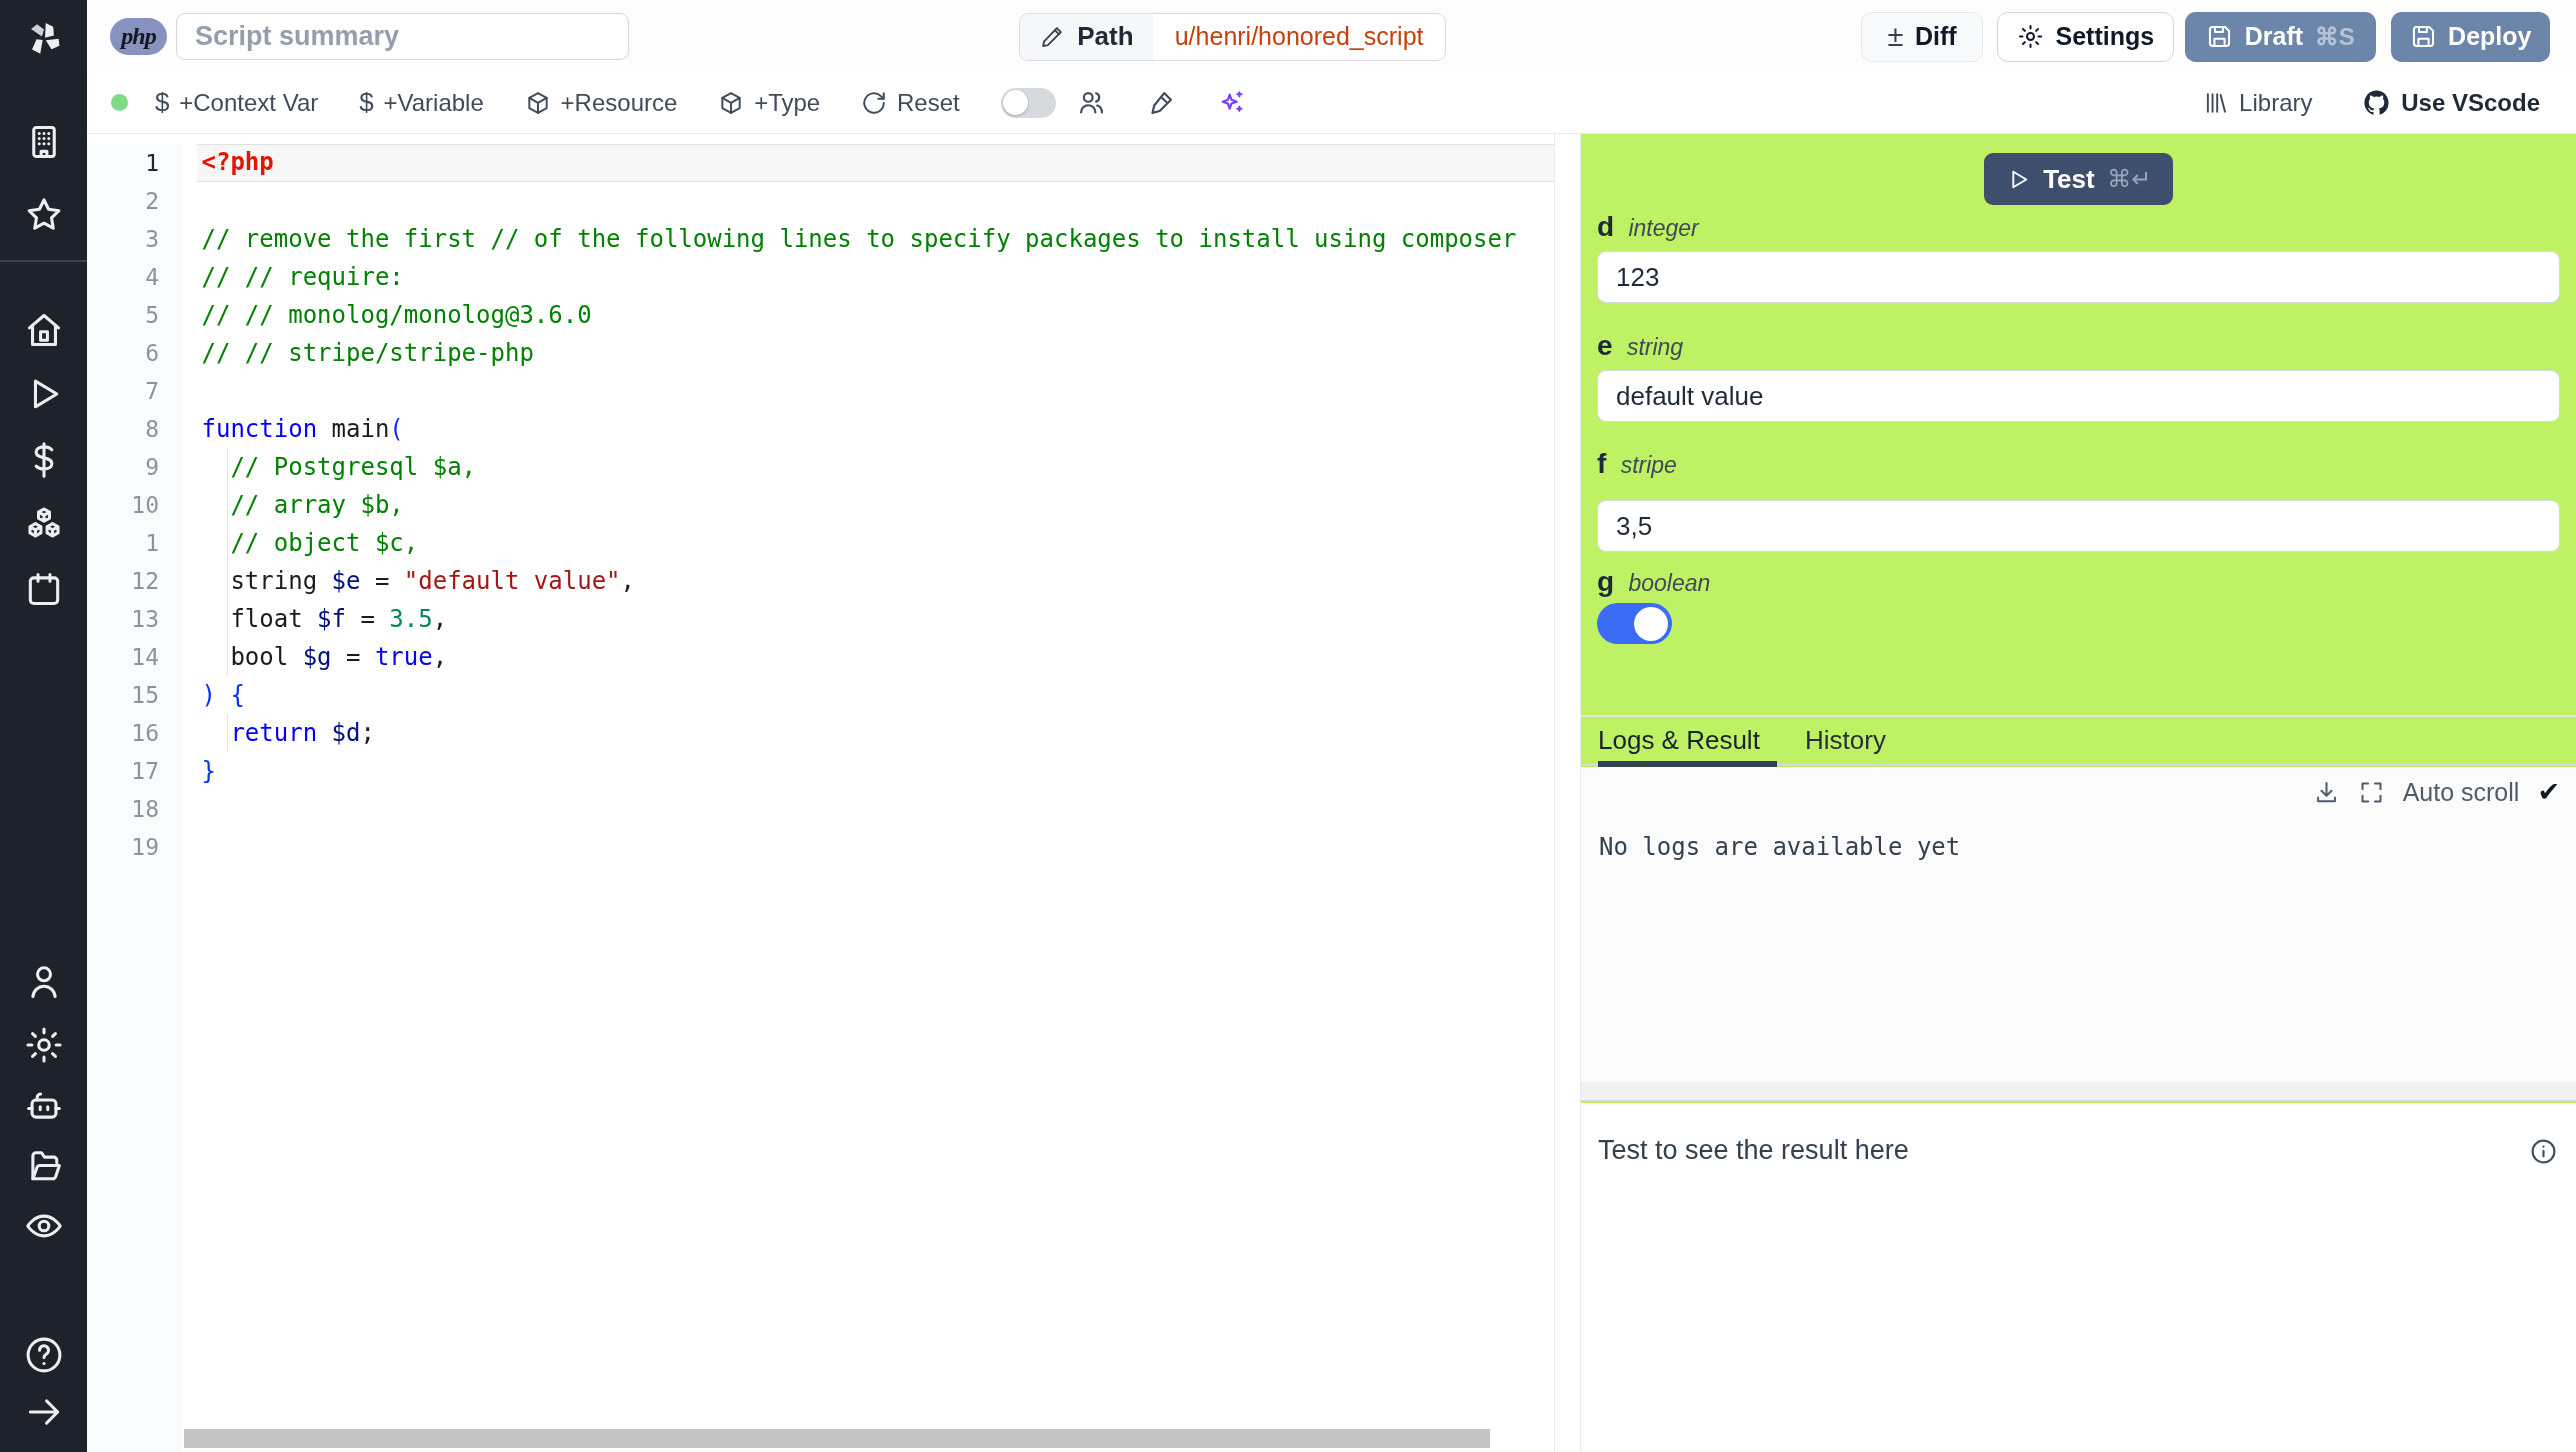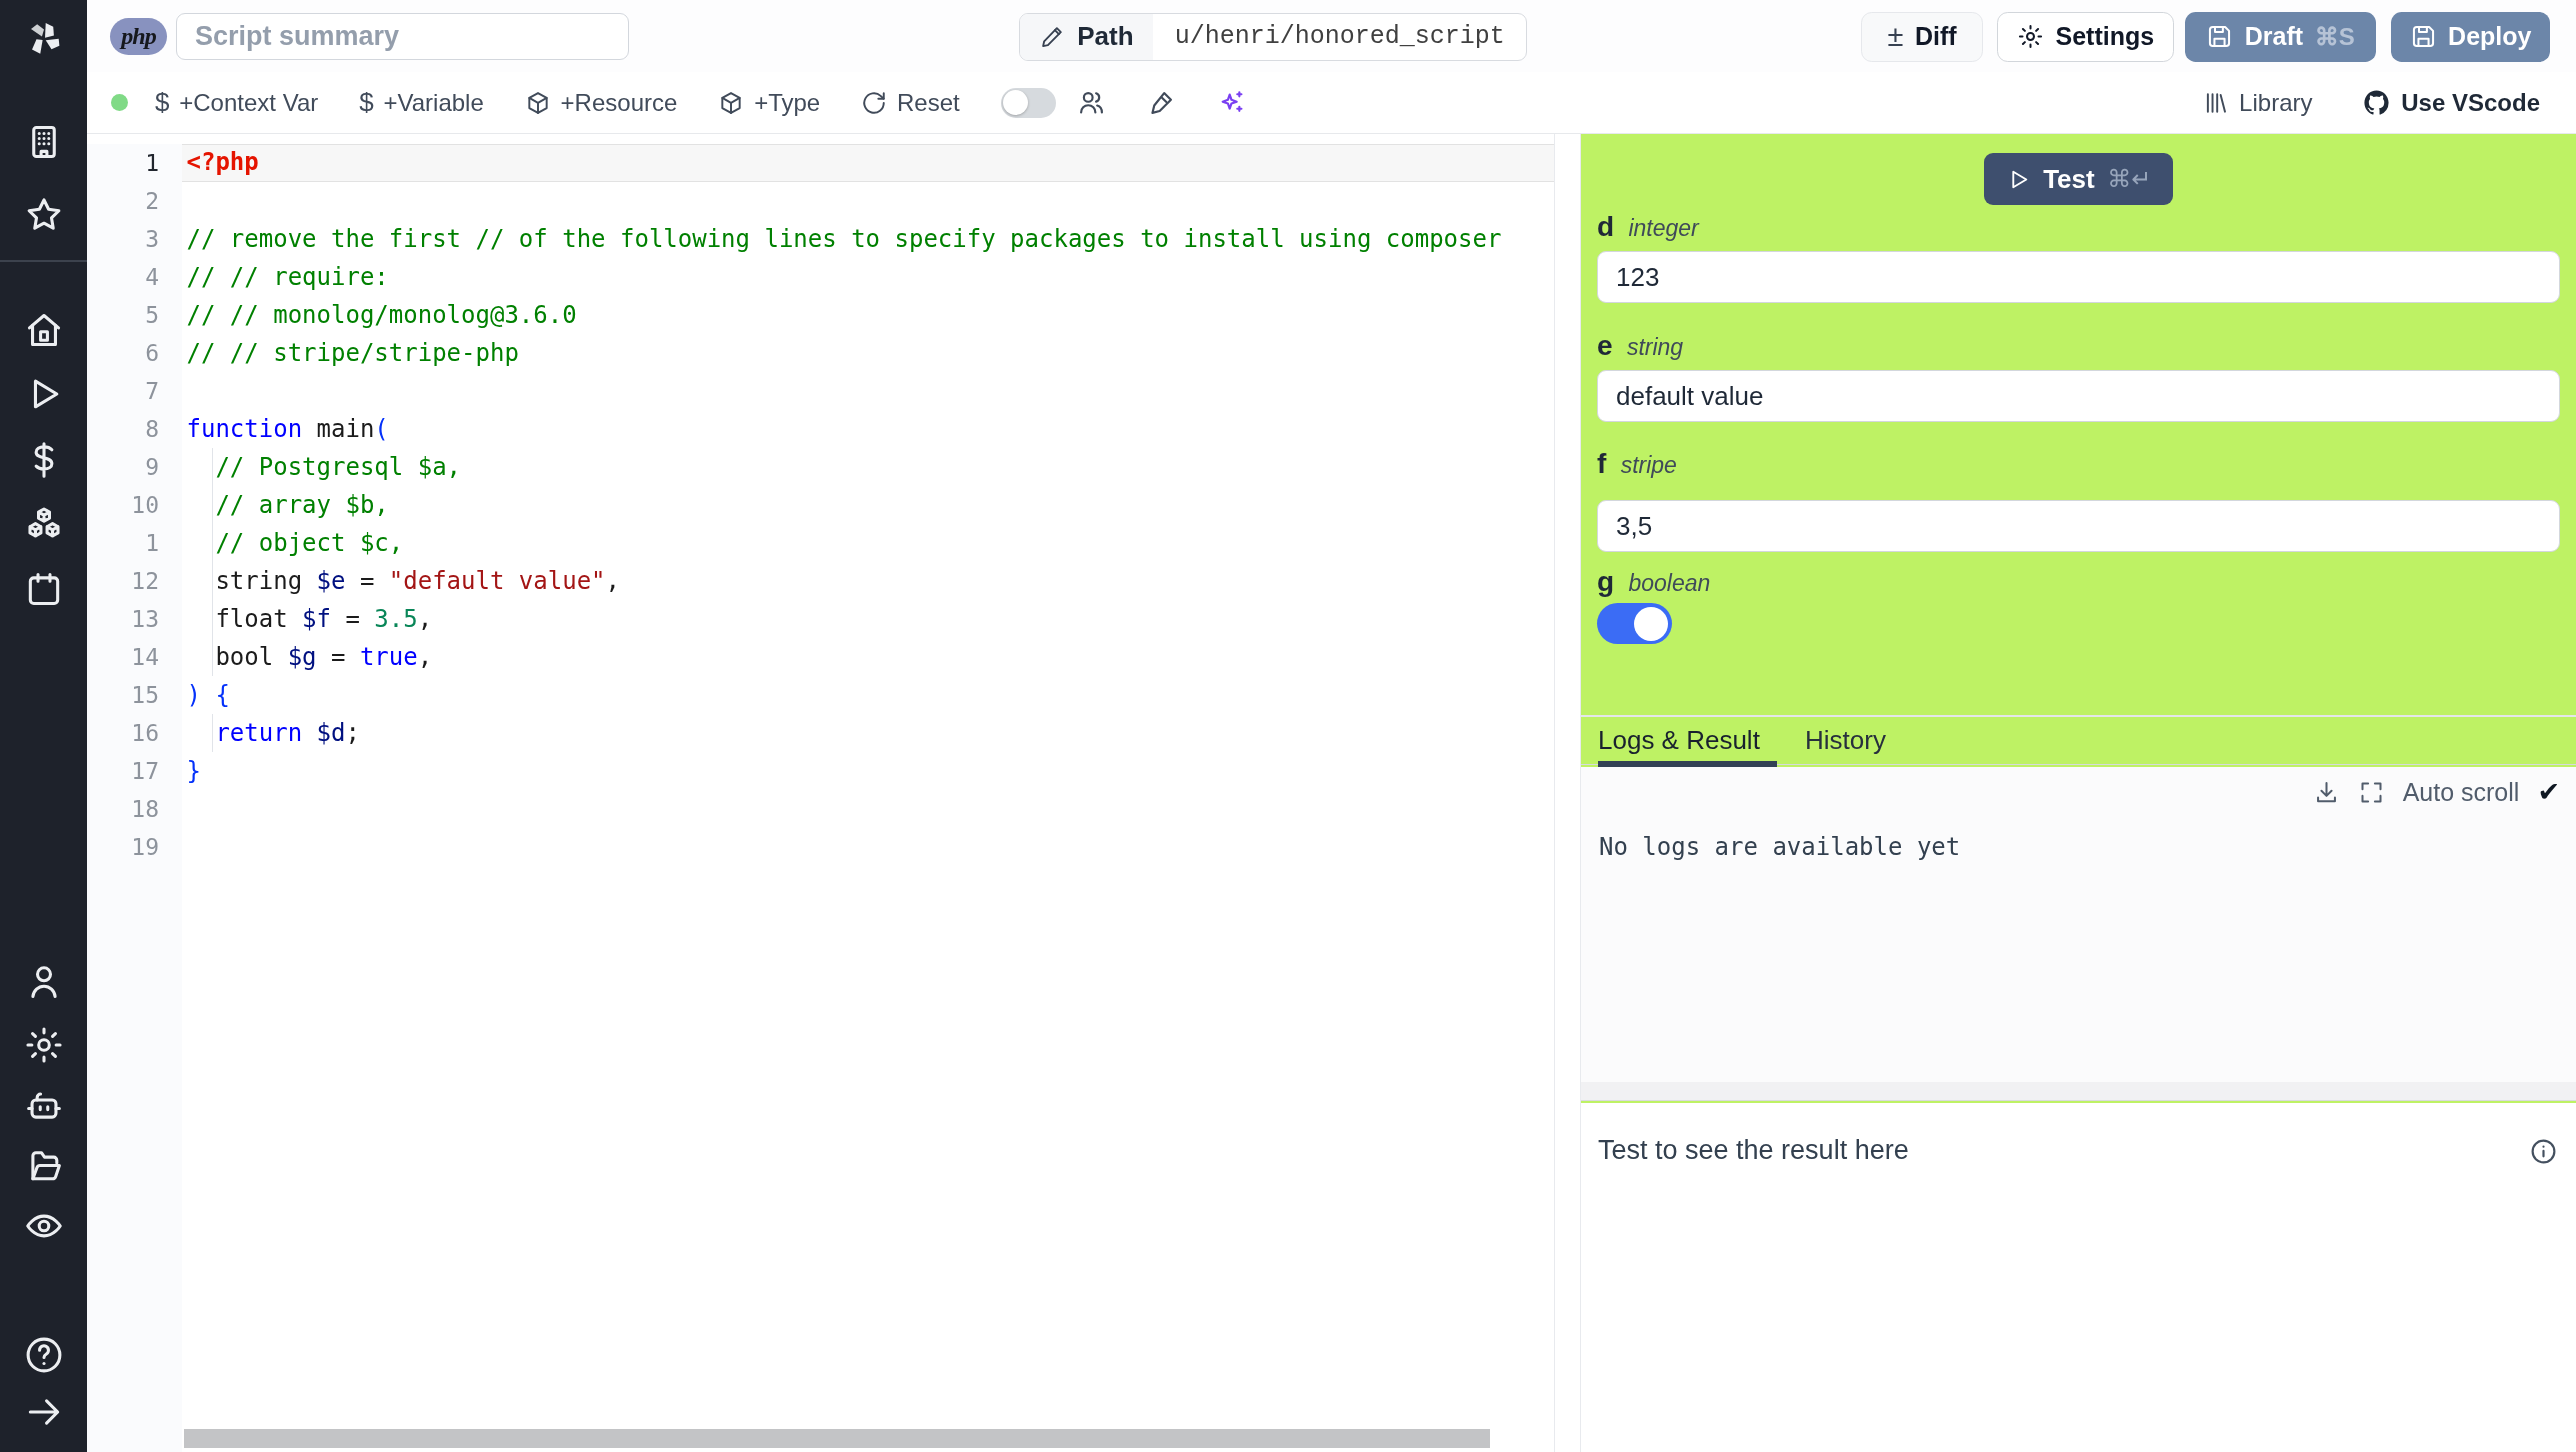--- a/index.html
+++ b/index.html
@@ -22,22 +22,22 @@
     font-family:"Liberation Serif", serif; }
   .summary-input { position:absolute; left:89px; top:12.5px; width:453px; height:47px; border:1.8px solid #d3d7dd;
     border-radius:9px; font-size:27px; font-weight:600; color:#1f2937; padding:0 18px;
     font-family:"Liberation Sans", sans-serif; outline:none; }
   .summary-input::placeholder { color:#949eac; }
   .path-box { position:absolute; left:932px; top:12.5px; height:48px; display:flex; align-items:stretch;
     border:1.8px solid #d8dbe0; border-radius:9px; overflow:hidden; background:#fff; }
   .path-left { display:flex; align-items:center; gap:12.5px; background:#f6f7f9; padding:0 19.7px;
     font-size:26px; font-weight:600; color:#1f2937; }
   .path-left svg { width:25px; height:25px; color:#374151; }
-  .path-right { display:flex; align-items:center; padding:0 21.5px; font-family:Liberation Mono, monospace;
-    font-size:25px; color:#404040; }
+  .path-right { display:flex; align-items:center; padding:0 21.5px; font-family:Liberation Sans, sans-serif;
+    font-size:25px; color:#c2410c; }
   .tb-btn { position:absolute; top:11.6px; height:50px; display:flex; align-items:center; justify-content:center;
     gap:11.6px; border-radius:10.7px; font-size:25px; font-weight:600; cursor:pointer; }
   .btn-diff { left:1774px; width:122px; background:#f8f9fa; border:1.8px solid #e6e8ec; color:#111827; }
   .btn-settings { left:1910px; width:177px; background:#fff; border:1.8px solid #d2d6db; color:#111827; }
   .btn-settings svg { width:27px; height:27px; }
   .btn-draft { left:2098px; width:191px; background:#6c86a9; color:#fff; border:none; }
   .btn-deploy { left:2304px; width:159px; background:#6c86a9; color:#fff; border:none; }
   .btn-draft svg, .btn-deploy svg { width:27px; height:27px; }
   .kbd-hint { color:#b6c3d6; font-weight:600; font-size:24px; }
   .pm-ic { font-size:29px; color:#374151; font-weight:400; line-height:1; }
@@ -61,21 +61,21 @@
   .tl-vscode { margin-right:36px; font-weight:700; color:#1f2937; }
   .tl-vscode svg { width:29px; height:29px; }
 
   
   .editor { position:absolute; left:87px; top:134px; width:1468px; bottom:0; background:#fff;
     border-right:1.8px solid #e8eaee; font-family:"DejaVu Sans Mono", monospace; }
   .ed-inner { position:absolute; inset:0; padding-top:9.8px; display:flex; }
   .gutter { width:95px; background:#fafbfd; flex:none; }
   .ln-num { height:38px; line-height:38px; text-align:right; padding-right:23px; font-size:23px; color:#8d939c; }
   .ln-num.active { color:#21262e; }
-  .code-col { flex:1; position:relative; }
+  .code-col { flex:1; position:relative;margin-left:15px; }
   .code-line { position:relative; height:38px; line-height:38px; font-size:24px; color:#1b1b1b;
     white-space:pre; padding-left:4.5px; }
   .code-line.current { background:#f7f7f7; border-top:1.8px solid #e2e2e2; border-bottom:1.8px solid #e2e2e2;
     height:38px; line-height:34px; }
   .indent-guide { position:absolute; left:29.5px; top:0; bottom:0; width:0.9px; background:#e1e4e9; }
   .tok-k { color:#0000ff; } .tok-v { color:#001080; } .tok-n { color:#098658; }
   .tok-s { color:#a31515; } .tok-c { color:#008000; } .tok-d { color:#1b1b1b; }
   .tok-b { color:#0431fa; } .tok-t { color:#e51400; font-weight:bold; }
   .h-scrollbar { position:absolute; left:97px; bottom:3.6px; width:1306px; height:19.7px; background:#c3c4c6; }
 

